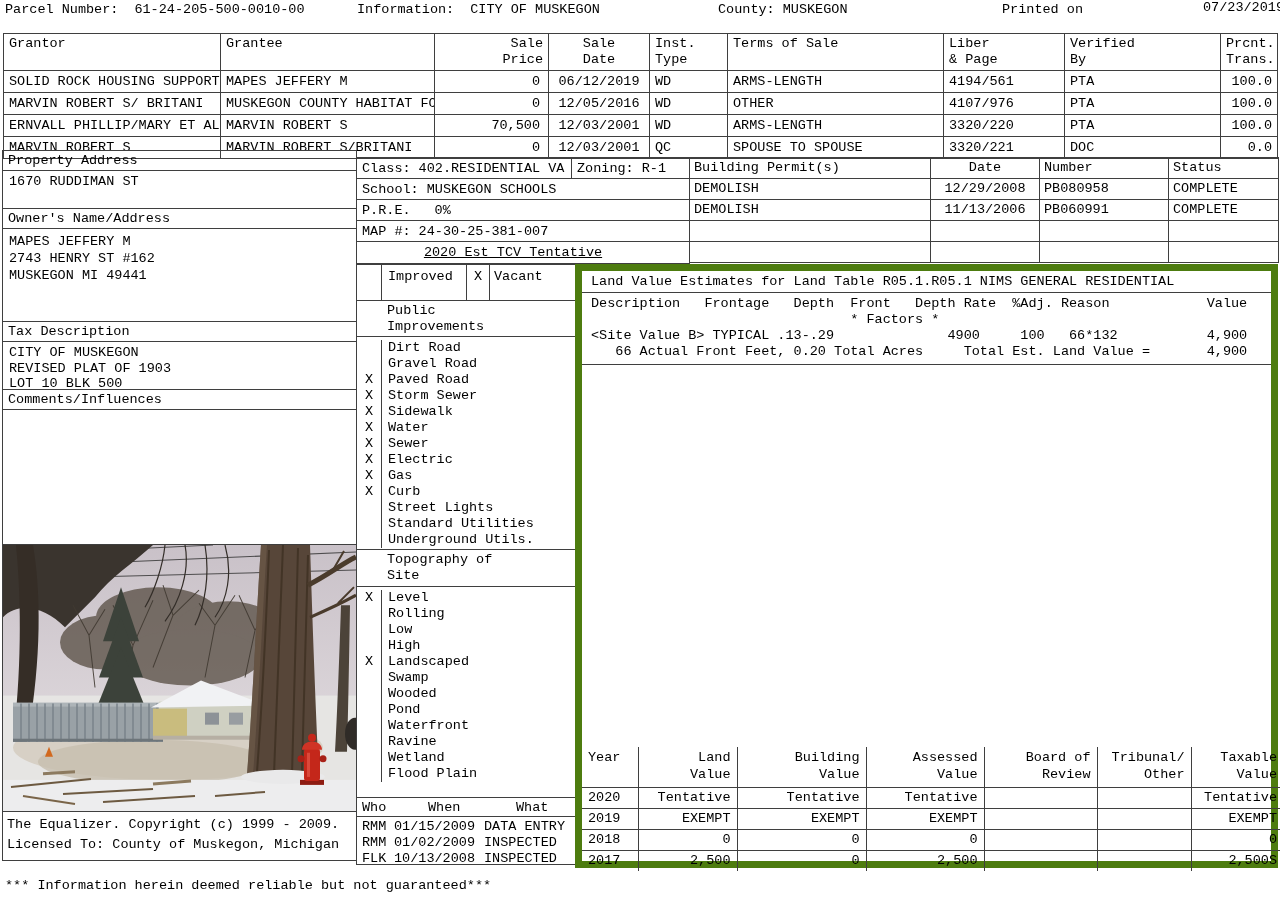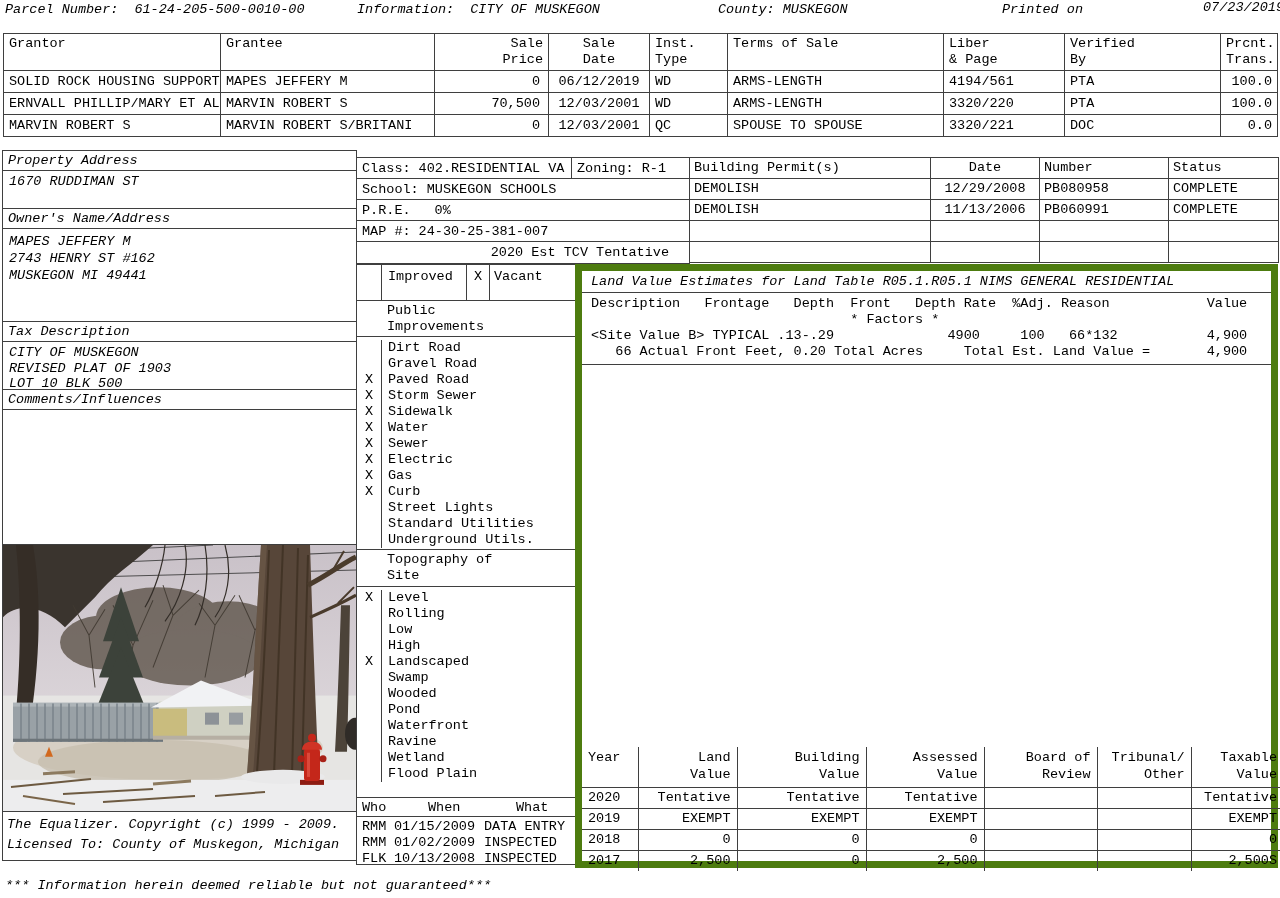--- a/index.html
+++ b/index.html
@@ -3,21 +3,21 @@
 <meta charset="utf-8">
 <style>
   * { margin:0; padding:0; box-sizing:border-box; }
   html,body { background:#fff; }
   #screen {
     position:relative; width:1280px; height:898px; background:#fff;
     font-family:"Liberation Mono","DejaVu Sans Mono",monospace;
     font-size:13.5px; color:#000; overflow:hidden;
   }
   .abs { position:absolute; }
-  .nw { white-space:nowrap; overflow:hidden;font-style:italic; }
+  .nw { white-space:nowrap; overflow:hidden; }
 
   
   .hline { top:2px; line-height:15px; }
   .gap16 { display:inline-block; width:16px; }
   .gap8  { display:inline-block; width:8px; }
 
   
   table { border-collapse:collapse; table-layout:fixed; }
   td,th { border:1px solid #3f3f3f; font-weight:normal; text-align:left;
           vertical-align:top; overflow:hidden; white-space:nowrap;
@@ -48,21 +48,21 @@
 
   
   #info { left:356px; top:157px; width:334px; height:107px; border:1px solid #3f3f3f; }
   #info>div { height:21px; border-bottom:1px solid #3f3f3f; line-height:17px; padding:2px 0 0 5px; overflow:hidden; white-space:nowrap; }
   #info>div:last-child { border-bottom:none; }
   #info .lbl { margin-right:8px; }
   #row-class { display:flex; padding:0 !important; }
   #row-class .cell { padding:2px 0 0 5px; overflow:hidden; white-space:nowrap; }
   #cell-class  { width:215px; border-right:1px solid #3f3f3f; }
   #cell-zoning { flex:1; }
-  #row-tcv { text-align:right; padding:2px 20px 0 0 !important; }
+  #row-tcv { text-align:center; padding:2px 20px 0 0 !important;text-decoration:underline; }
 
   
   #permits { left:689px; top:157px; width:589px; }
   #permits col.p1{width:241px} #permits col.p2{width:109px}
   #permits col.p3{width:129px} #permits col.p4{width:110px}
   #permits th, #permits td { height:21px; padding:2px 4px; line-height:16px; }
 
   
   #midstack { left:356px; top:264px; width:220px; height:601px; border:1px solid #3f3f3f; }
   #midstack>div { border-bottom:1px solid #3f3f3f; overflow:hidden; }
@@ -168,20 +168,31 @@
     </thead>
     <tbody>
       <tr>
         <td>SOLID ROCK HOUSING SUPPORT</td>
         <td>MAPES JEFFERY M</td>
         <td class="ar price">0</td>
         <td class="ac">06/12/2019</td>
         <td>WD</td>
         <td>ARMS-LENGTH</td>
         <td>4194/561</td>
+        <td>PTA</td>
+        <td class="ar">100.0</td>
+      </tr>
+      <tr>
+        <td>MARVIN ROBERT S/ BRITANI</td>
+        <td>MUSKEGON COUNTY HABITAT FO</td>
+        <td class="ar price">0</td>
+        <td class="ac">12/05/2016</td>
+        <td>WD</td>
+        <td>OTHER</td>
+        <td>4107/976</td>
         <td>PTA</td>
         <td class="ar">100.0</td>
       </tr>
       <tr>
         <td>ERNVALL PHILLIP/MARY ET AL</td>
         <td>MARVIN ROBERT S</td>
         <td class="ar price">70,500</td>
         <td class="ac">12/03/2001</td>
         <td>WD</td>
         <td>ARMS-LENGTH</td>

